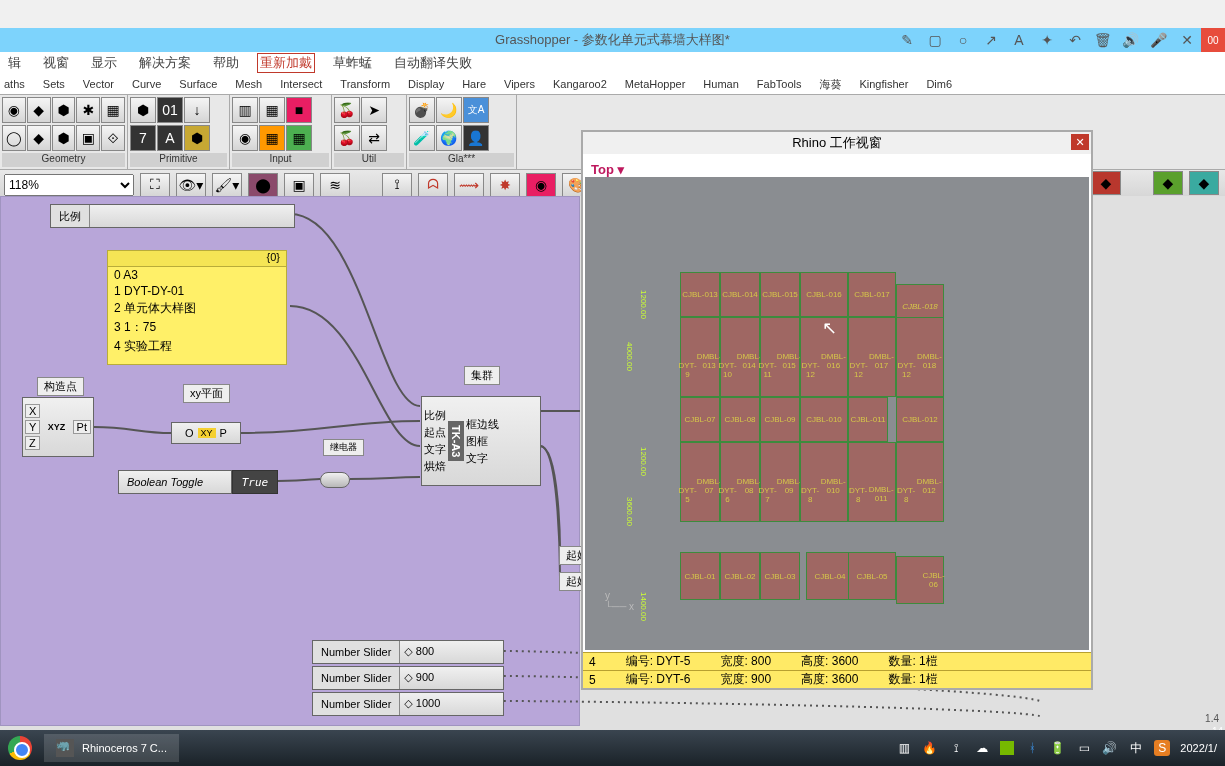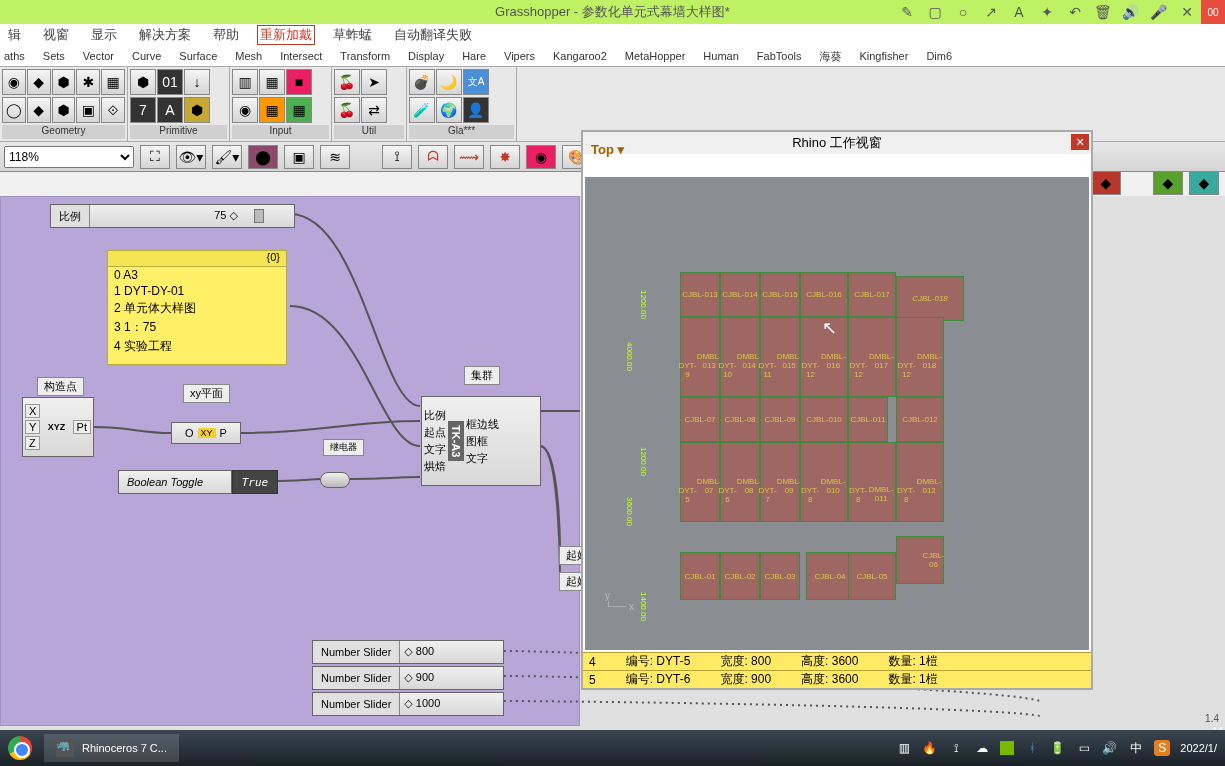--- a/index.html
+++ b/index.html
@@ -1,19 +1,19 @@
 <!DOCTYPE html>
 <html><head>
 <meta charset="utf-8">
 <style>
 * { margin: 0; padding: 0; box-sizing: border-box; font-family: "Segoe UI", Arial, sans-serif; }
 body { width: 1225px; height: 766px; background: #f0f0f0; overflow: hidden; position: relative; }
 
 
-.titlebar { height: 24px; background: #bef264; display: flex; align-items: center; justify-content: center; position: relative; font-size: 13px; color: #555; }
+.titlebar { height: 24px; background: #7dd3fc; display: flex; align-items: center; justify-content: center; position: relative; font-size: 13px; color: #555; margin-top: 28px; }
 .titlebar .controls { position: absolute; right: 0; top: 0; display: flex; gap: 0; }
 .titlebar .ctrl { width: 28px; height: 24px; display: flex; align-items: center; justify-content: center; cursor: pointer; font-size: 14px; color: #555; }
 .titlebar .red { background: #e74c3c; color: #fff; font-size: 10px; width: 24px; }
 
 
 .menubar { height: 22px; background: #fff; display: flex; align-items: center; font-size: 13px; color: #444; padding-left: 4px; gap: 14px; }
 .menubar .item { cursor: pointer; padding: 0 4px; }
 .menubar .reload { color: #c0392b; border: 1px solid #c0392b; padding: 0 2px; }
 
 
@@ -59,21 +59,21 @@
 .comp-label { position: absolute; background: #eee; border: 1px solid #888; padding: 1px 6px; font-size: 11px; }
 .toggle-comp { position: absolute; left: 118px; top: 274px; width: 160px; height: 24px; display: flex; font-style: italic; }
 .toggle-comp .lbl { flex: 1; background: linear-gradient(#f0f0f0,#d8d8d8); border: 1px solid #666; display: flex; align-items: center; padding: 0 8px; font-size: 11px; }
 .toggle-comp .val { width: 46px; background: #444; color: #fff; display: flex; align-items: center; justify-content: center; font-family: monospace; font-size: 11px; border: 1px solid #333; }
 .relay-comp { position: absolute; width: 30px; height: 16px; background: linear-gradient(#f0f0f0,#b8b8b8); border: 1px solid #666; border-radius: 8px; }
 
 
 .rhino { position: absolute; left: 581px; top: 130px; width: 512px; height: 560px; border: 2px solid #aaa; background: #fff; }
 .rhino .head { height: 22px; background: #f0f0f0; display: flex; align-items: center; justify-content: center; font-size: 13px; position: relative; }
 .rhino .closebtn { position: absolute; right: 2px; top: 2px; width: 18px; height: 16px; background: #c0392b; color: #fff; display: flex; align-items: center; justify-content: center; font-size: 11px; }
-.rhino .view-label { position: absolute; left: 8px; top: 10px; font-size: 13px; color: #a16207; font-weight: bold; }
+.rhino .view-label { position: absolute; left: 8px; top: 30px; font-size: 13px; color: #be185d; font-weight: bold; }
 .rhino-cell { background: #9f6763; border: 1px solid #3d8b3d; font-size: 8px; color: #d5c64a; display: flex; align-items: center; justify-content: center; text-align: center; }
 .dim-label { position: absolute; color: #ccff33; font-size: 8px; writing-mode: vertical-rl; }
 .axis { position: absolute; color: #bbb; font-size: 10px; }
 .rhino .footer { position: absolute; bottom: 0; left: 0; right: 0; }
 .rhino .frow { height: 18px; background: #ffea66; border-top: 1px solid #b8a030; display: flex; align-items: center; font-size: 12px; padding-left: 6px; gap: 30px; font-family: monospace; }
 
 
 svg.wires { position: absolute; left: 0; top: 0; width: 100%; height: 100%; pointer-events: none; }
 svg.wires path { fill: none; stroke: #555; stroke-width: 2; }
 
@@ -249,24 +249,20 @@
     <path d="M 540 215 C 560 215 560 215 580 215"></path>
     <path d="M 540 250 C 560 250 560 355 560 355"></path>
     <path d="M 540 250 C 560 250 560 380 560 380"></path>
     <path d="M 504 455 C 560 455 990 470 1040 490" stroke-dasharray="2 4"></path>
     <path d="M 504 480 C 560 480 990 490 1040 505" stroke-dasharray="2 4"></path>
     <path d="M 504 505 C 560 505 990 510 1040 520" stroke-dasharray="2 4"></path>
   </svg>
 
   <div class="comp-slider" style="left:50px;top:8px;width:245px">
     <div class="label">比例</div>
-    <div class="track">
-        <div class="handle"></div>
-        <div class="val" style="position:absolute;right:50px;top:4px">75 ◇</div>
-      </div>
   </div>
 
   <div class="panel-yellow">
     <div class="head">{0}</div>
     <div class="row"><span>0</span> <span>A3</span></div>
     <div class="row"><span>1</span> <span>DYT-DY-01</span></div>
     <div class="row"><span>2</span> <span>单元体大样图</span></div>
     <div class="row"><span>3</span> <span>1：75</span></div>
     <div class="row"><span>4</span> <span>实验工程</span></div>
   </div>
@@ -353,21 +349,21 @@
     <div class="dim-label" style="left:54px;top:270px">1200.00</div>
     <div class="dim-label" style="left:40px;top:320px">3600.00</div>
     <div class="dim-label" style="left:54px;top:415px">1400.00</div>
 
     <div id="rhino-rows" style="position:absolute;left:95px;top:95px">
         <div class="rhino-cell" style="position: absolute; left: 0px; top: 0px; width: 40px; height: 45px;">CJBL-013</div>
         <div class="rhino-cell" style="position: absolute; left: 40px; top: 0px; width: 40px; height: 45px;">CJBL-014</div>
         <div class="rhino-cell" style="position: absolute; left: 80px; top: 0px; width: 40px; height: 45px;">CJBL-015</div>
         <div class="rhino-cell" style="position: absolute; left: 120px; top: 0px; width: 48px; height: 45px;">CJBL-016</div>
         <div class="rhino-cell" style="position: absolute; left: 168px; top: 0px; width: 48px; height: 45px;">CJBL-017</div>
-        <div class="rhino-cell" style="position: absolute; left: 216px; top: 4px; width: 68px; height: 45px; font-style: italic;">CJBL-018</div>
+        <div class="rhino-cell" style="position: absolute; left: 216px; top: 12px; width: 48px; height: 45px; font-style: italic;">CJBL-018</div>
         <div class="rhino-cell" style="position: absolute; left: 0px; top: 45px; width: 40px; height: 80px;">
           <div style="padding-top:26px">DYT-9</div>
           <div style="margin-top:8px">DMBL-013</div>
         </div>
         <div class="rhino-cell" style="position: absolute; left: 40px; top: 45px; width: 40px; height: 80px;">
           <div style="padding-top:26px">DYT-10</div>
           <div style="margin-top:8px">DMBL-014</div>
         </div>
         <div class="rhino-cell" style="position: absolute; left: 80px; top: 45px; width: 40px; height: 80px;">
           <div style="padding-top:26px">DYT-11</div>
@@ -413,21 +409,21 @@
         </div>
         <div class="rhino-cell" style="position: absolute; left: 216px; top: 170px; width: 48px; height: 80px;">
           <div style="padding-top:26px">DYT-8</div>
           <div style="margin-top:8px">DMBL-012</div>
         </div>
         <div class="rhino-cell" style="position: absolute; left: 0px; top: 280px; width: 40px; height: 48px;">CJBL-01</div>
         <div class="rhino-cell" style="position: absolute; left: 40px; top: 280px; width: 40px; height: 48px;">CJBL-02</div>
         <div class="rhino-cell" style="position: absolute; left: 80px; top: 280px; width: 40px; height: 48px;">CJBL-03</div>
         <div class="rhino-cell" style="position: absolute; left: 126px; top: 280px; width: 48px; height: 48px;">CJBL-04</div>
         <div class="rhino-cell" style="position: absolute; left: 168px; top: 280px; width: 48px; height: 48px;">CJBL-05</div>
-        <div class="rhino-cell" style="position: absolute; left: 216px; top: 264px; width: 48px; height: 48px; padding-left: 27px;">CJBL-06</div>
+        <div class="rhino-cell" style="position: absolute; left: 216px; top: 284px; width: 48px; height: 48px; padding-left: 27px;">CJBL-06</div>
       </div>
 
     <div class="axis" style="left:20px;bottom:38px">y<br>└── x</div>
     <div style="position:absolute;left:237px;top:140px;font-size:18px;color:#fff">↖</div>
   </div>
   <div class="footer">
     <div class="frow">
       <span>4</span>
       <span>编号: DYT-5</span>
       <span>宽度: 800</span>

